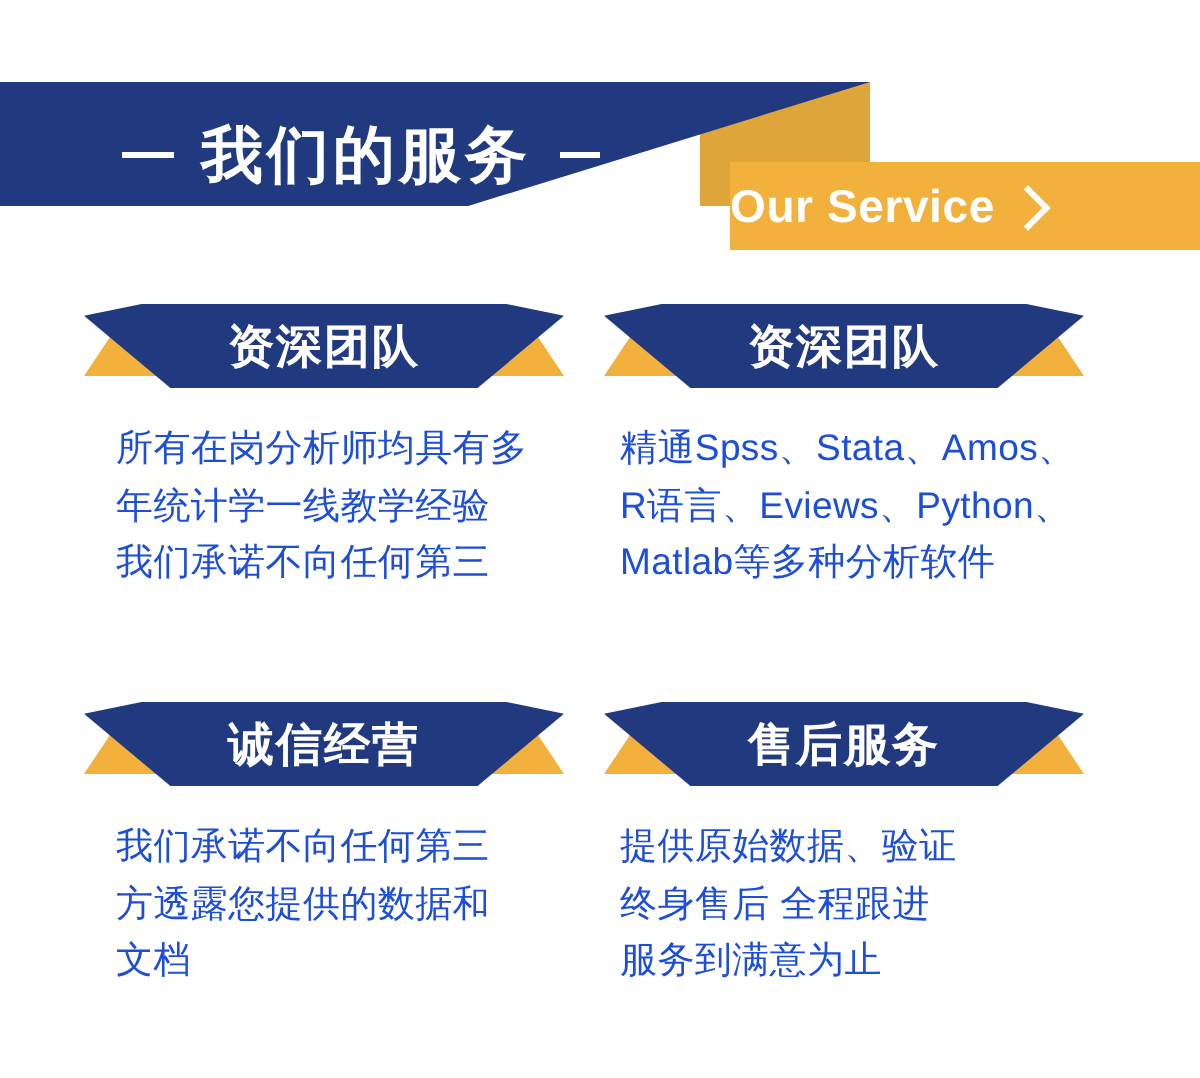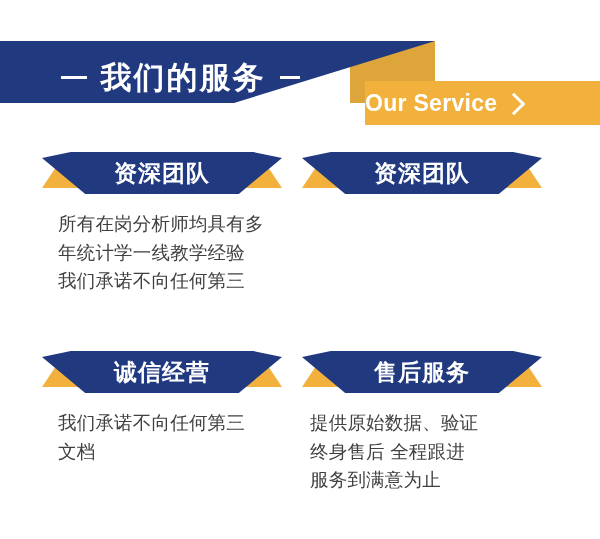--- a/index.html
+++ b/index.html
@@ -168,21 +168,21 @@
     justify-content: center;
     color: #ffffff;
     font-size: 23px;
     font-weight: bold;
     letter-spacing: 1px;
     white-space: nowrap;
   }
 
   .card-body {
     margin-top: 16px;
-    color: #404040;
+    color: #1d4ed8;
     font-size: 18.5px;
     line-height: 1.55;
     letter-spacing: 0.2px;
   }
   .card.left  .card-body { padding-left: 16px; }
   .card.right .card-body { padding-left: 8px; }
   .card-body .ln { white-space: nowrap; }
 
   .row-gap { height: 55px; }
 </style>
@@ -224,37 +224,43 @@
       </div>
     </div>
 
     <div class="card right">
       <div class="badge">
         <div class="badge-gold-left"></div>
         <div class="badge-gold-right"></div>
         <div class="badge-blue"></div>
         <div class="badge-text">资深团队</div>
       </div>
+      <div class="card-body">
+        <div class="ln">精通Spss、Stata、Amos、</div>
+        <div class="ln">R语言、Eviews、Python、</div>
+        <div class="ln">Matlab等多种分析软件</div>
+      </div>
     </div>
 
   </div>
 
   <div class="row-gap"></div>
 
   <div class="card-row">
 
     <div class="card left">
       <div class="badge">
         <div class="badge-gold-left"></div>
         <div class="badge-gold-right"></div>
         <div class="badge-blue"></div>
         <div class="badge-text">诚信经营</div>
       </div>
       <div class="card-body">
         <div class="ln">我们承诺不向任何第三</div>
+        <div class="ln">方透露您提供的数据和</div>
         <div class="ln">文档</div>
       </div>
     </div>
 
     <div class="card right">
       <div class="badge">
         <div class="badge-gold-left"></div>
         <div class="badge-gold-right"></div>
         <div class="badge-blue"></div>
         <div class="badge-text">售后服务</div>

